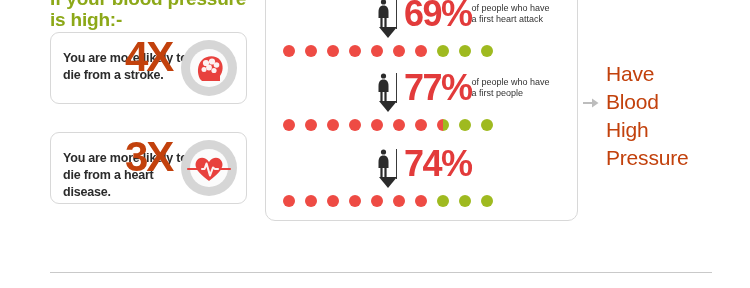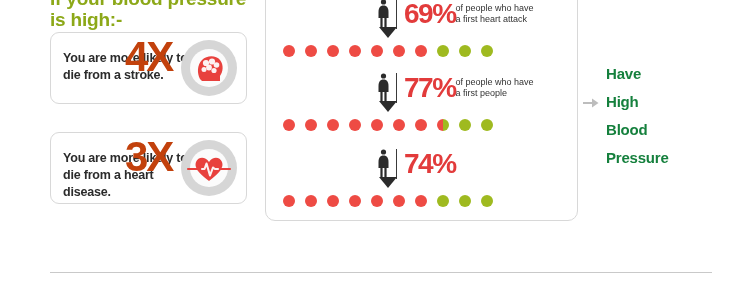--- a/index.html
+++ b/index.html
@@ -105,21 +105,21 @@
     height: 38px;
   }
   .person-icon { width: 15px; height: 30px; display: block; }
   .divider-bar {
     width: 1px;
     height: 30px;
     background: #3a3a3a;
     margin: 0 7px 0 5px;
   }
   .pct {
-    font-size: 28px;
+    font-size: 36px;
     font-weight: bold;
     color: #E23B3B;
     letter-spacing: -1.5px;
     line-height: 28px;
   }
   .pct-caption {
     color: #333333;
     font-size: 9px;
     line-height: 11px;
     max-width: 108px;
@@ -156,23 +156,23 @@
     position: absolute;
     left: 583px;
     top: 97px;
     width: 16px;
     height: 12px;
   }
   .right-col {
     position: absolute;
     left: 606px;
     top: 60px;
-    color: #15803d;
-    font-size: 15px;
-    font-weight: bold;
+    color: #c2410c;
+    font-size: 21px;
+    font-weight: normal;
     line-height: 28px;
     letter-spacing: -0.2px;
   }
 
   .divider-line {
     position: absolute;
     left: 50px;
     top: 272px;
     width: 662px;
     height: 1px;
@@ -317,19 +317,19 @@
       </div>
     </div>
   </div>
 
   <svg class="flow-arrow" viewBox="0 0 16 12">
     <path d="M0 5 H9 V1.5 L15.5 6 L9 10.5 V7 H0 Z" fill="#bdbdbd"></path>
   </svg>
 
   <div class="right-col">
     <div>Have</div>
+    <div>Blood</div>
     <div>High</div>
-    <div>Blood</div>
     <div>Pressure</div>
   </div>
 
   <div class="divider-line"></div>
 </div>
 
 </body></html>

